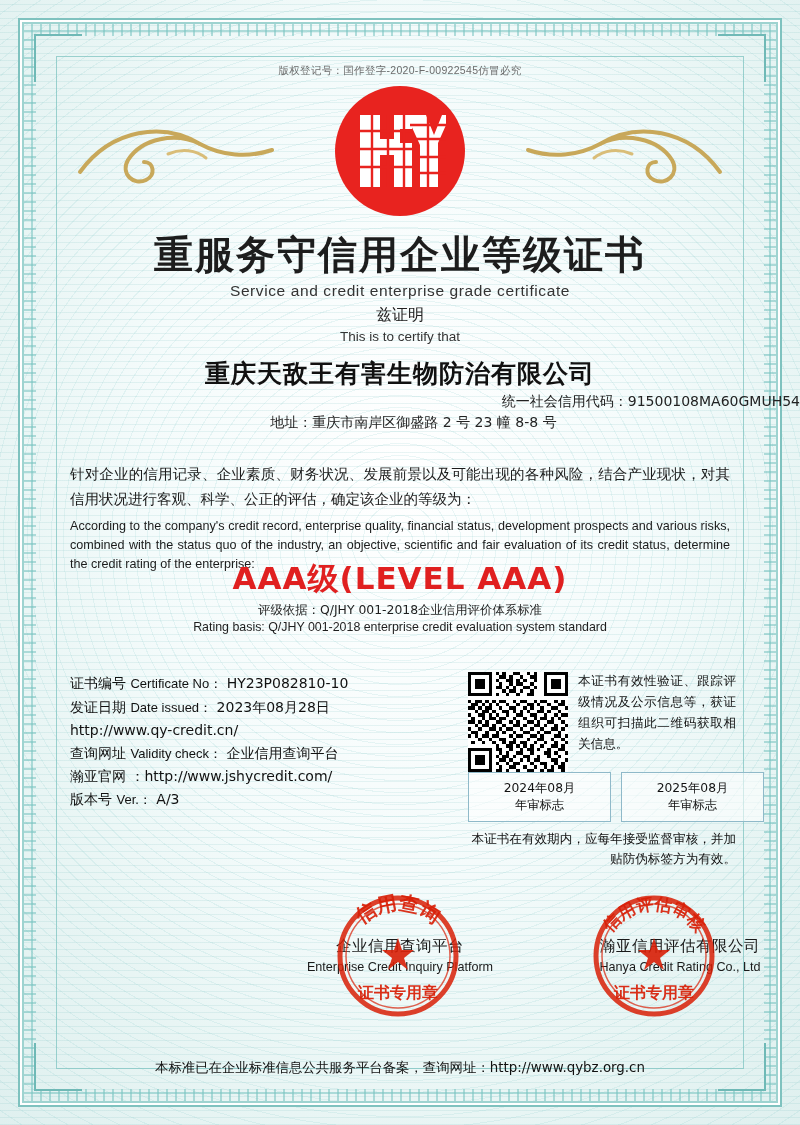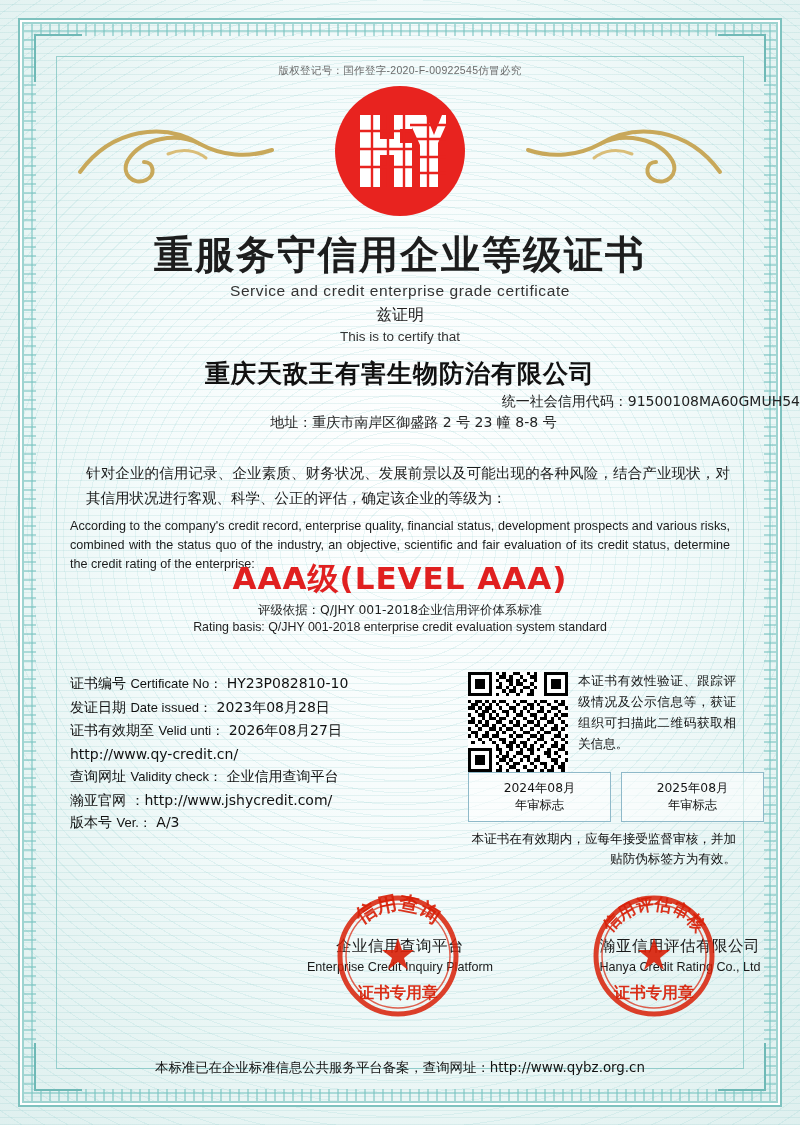--- a/index.html
+++ b/index.html
@@ -227,22 +227,21 @@
     position: absolute;
     top: 462px;
     left: 70px;
     right: 70px;
   }
   .body-cn {
     font-size: 14.5px;
     line-height: 25px;
     color: #1b1b1b;
     text-align: justify;
-    font-family: Liberation Mono, monospace;
-    margin-left: 16px;
+    font-family: Liberation Serif, serif;
   }
   .body-en {
     margin-top: 5px;
     font-size: 12.6px;
     line-height: 19px;
     color: #1b1b1b;
     text-align: justify;
   }
 
   .level {
@@ -458,25 +457,20 @@
     <div class="details">
       <div class="row">
         <span>证书编号</span>
         <span class="lbl-en">Certificate No：</span>
         <span>HY23P082810-10</span>
       </div>
       <div class="row">
         <span>发证日期</span>
         <span class="lbl-en">Date issued：</span>
         <span>2023年08月28日</span>
-      </div>
-      <div class="row">
-        <span>证书有效期至</span>
-        <span class="lbl-en">Velid unti：</span>
-        <span>2026年08月27日</span>
       </div>
       <div class="row">
         <span>http://www.qy-credit.cn/</span>
       </div>
       <div class="row">
         <span>查询网址</span>
         <span class="lbl-en">Validity check：</span>
         <span>企业信用查询平台</span>
       </div>
       <div class="row">

